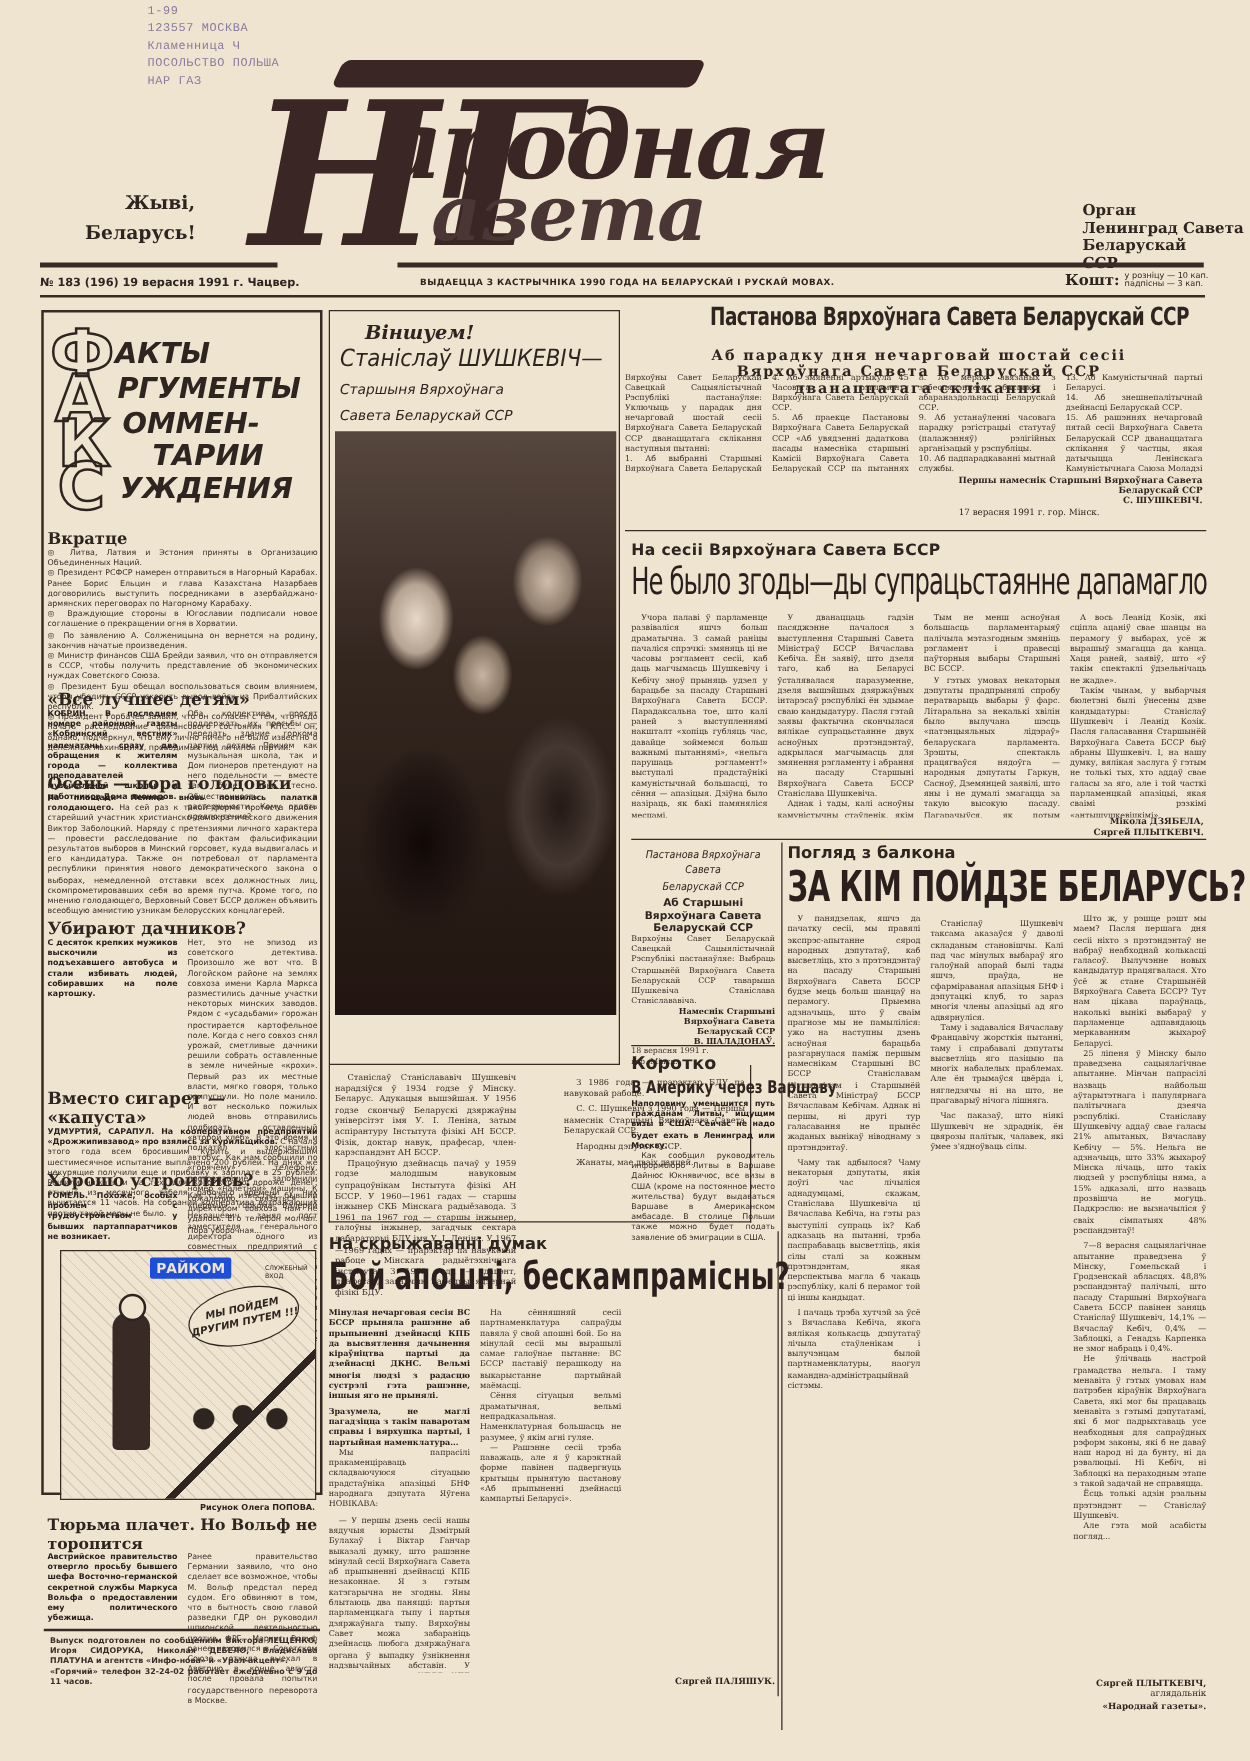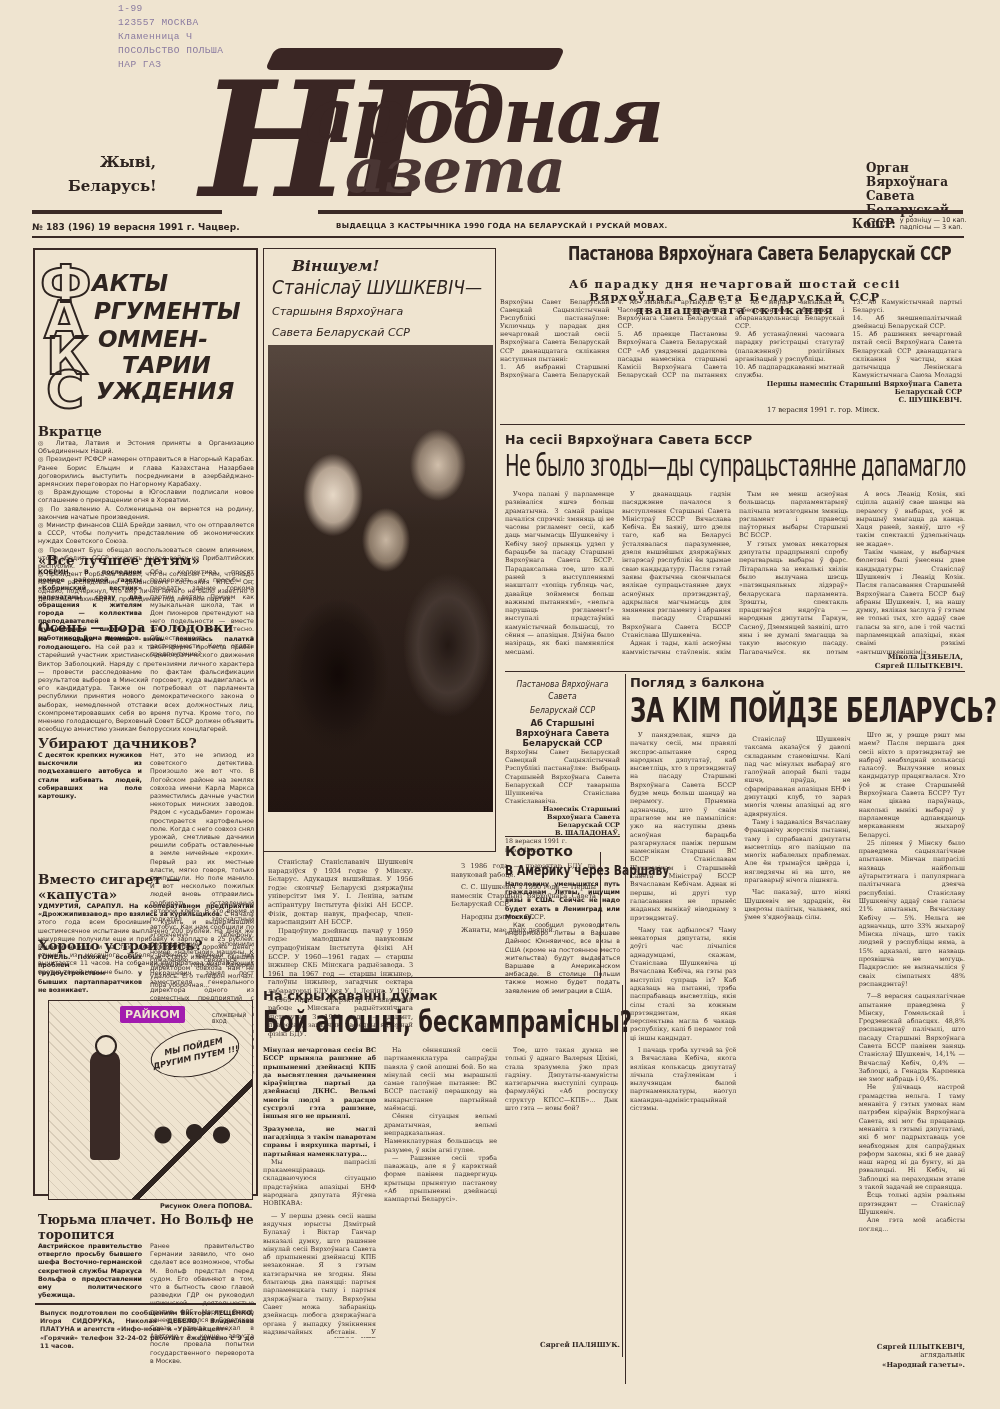--- a/index.html
+++ b/index.html
@@ -101,21 +101,21 @@
   .vline { width: 1px; background: #3a2a26; }
 
   .skryzh-kicker { left: 263px; top: 988px; font-weight: bold; font-size: 13px; font-family: "DejaVu Sans", sans-serif; }
   .boj-title { left: 263px; top: 1004px; font-family: "DejaVu Sans Condensed","DejaVu Sans", sans-serif; font-weight: bold; font-size: 30px; transform: scaleX(0.78); transform-origin: left; white-space: nowrap; color: #2a1f1c; }
   .boj-sign { left: 540px; top: 1340px; font-size: 7px; font-weight: bold; }
 
   .cartoon { left: 48px; top: 1000px; width: 205px; height: 200px; border: 1px solid #3a2a26; background:
     linear-gradient(135deg, transparent 0 70%, #2e2420 70% 72%, transparent 72%),
     repeating-linear-gradient(45deg, #efe4d0 0 6px, #d8ccb8 6px 7px);
   }
-  .raikom { left: 120px; top: 1006px; background: #a21caf; color: #efe4d0; font-family: "DejaVu Sans", sans-serif; font-weight: bold; font-size: 11px; padding: 2px 5px; border-radius: 2px; }
+  .raikom { left: 120px; top: 1006px; background: #1d4ed8; color: #efe4d0; font-family: "DejaVu Sans", sans-serif; font-weight: bold; font-size: 11px; padding: 2px 5px; border-radius: 2px; }
   .bubble { left: 150px; top: 1030px; width: 90px; height: 46px; border: 1px solid #2e2420; border-radius: 50%; background: #efe4d0; font-family: "DejaVu Sans", sans-serif; font-weight: bold; font-style: italic; font-size: 8px; text-align: center; line-height: 11px; padding-top: 10px; transform: rotate(-12deg); }
   .figure { left: 90px; top: 1050px; width: 30px; height: 110px; background: #3a2a26; border-radius: 12px 12px 4px 4px; }
   .figure-head { left: 95px; top: 1035px; width: 22px; height: 22px; border-radius: 50%; background: #efe4d0; border: 2px solid #2e2420; }
   .crowd { left: 145px; top: 1115px; width: 90px; height: 50px; background: radial-gradient(circle at 20% 40%, #2e2420 0 8px, transparent 9px), radial-gradient(circle at 55% 35%, #2e2420 0 8px, transparent 9px), radial-gradient(circle at 85% 40%, #2e2420 0 8px, transparent 9px); }
 </style>
 </head>
 <body>
 
 <div class="abs stamp">
   <div>1-99</div>
@@ -130,21 +130,21 @@
 <div class="abs logo-word1">ародная</div>
 <div class="abs logo-word2" style="left:345px;top:140px;">азета</div>
 
 <div class="abs motto">
   <div>Жыві,</div>
   <div style="margin-left:-20px;">Беларусь!</div>
 </div>
 
 <div class="abs organ">
   <div>Орган</div>
-  <div>Вярхоўнага Савета</div>
+  <div>Ленинград Савета</div>
   <div>Беларускай</div>
   <div>ССР</div>
 </div>
 
 <div class="abs rule-thick masthead-rule-l"></div>
 <div class="abs rule-thick masthead-rule-r"></div>
 <div class="abs issue-line">№ 183 (196) 19 верасня 1991 г. Чацвер.</div>
 <div class="abs since-line">ВЫДАЕЦЦА З КАСТРЫЧНІКА 1990 ГОДА НА БЕЛАРУСКАЙ І РУСКАЙ МОВАХ.</div>
 <div class="abs price">
   <span>Кошт:</span>
@@ -373,18 +373,15 @@
     <p><b>Мінулая нечарговая сесія ВС БССР прыняла рашэнне аб прыпыненні дзейнасці КПБ да высвятлення дачынення кіраўніцтва партыі да дзейнасці ДКНС. Вельмі многія людзі з радасцю сустрэлі гэта рашэнне, іншыя яго не прынялі.</b></p>
     <p style="margin-top:4px;"><b>Зразумела, не маглі пагадзіцца з такім паваротам справы і вярхушка партыі, і партыйная наменклатура...</b></p>
     <p style="text-indent:8px;">Мы папрасілі пракаменціраваць складваючуюся сітуацыю прадстаўніка апазіцыі БНФ народнага дэпутата Яўгена НОВІКАВА:</p>
     <p style="text-indent:8px;margin-top:4px;">— У першы дзень сесіі нашы вядучыя юрысты Дзмітрый Булахаў і Віктар Ганчар выказалі думку, што рашэнне мінулай сесіі Вярхоўнага Савета аб прыпыненні дзейнасці КПБ незаконнае. Я з гэтым катэгарычна не згодны. Яны блытаюць два паняцці: партыя парламенцкага тыпу і партыя дзяржаўнага тыпу. Вярхоўны Савет можа забараніць дзейнасць любога дзяржаўнага органа ў выпадку ўзнікнення надзвычайных абставін. У нашым выпадку КПСС—КПБ разглядалася як дзяржаўны орган, і Вярхоўны Савет правільна зрабіў, прыпыніўшы дзейнасць КПБ.</p>
   </div>
   <div>
     <p style="text-indent:8px;">На сённяшняй сесіі партнаменклатура сапраўды павяла ў свой апошні бой. Бо на мінулай сесіі мы вырашылі самае галоўнае пытанне: ВС БССР паставіў перашкоду на выкарыстанне партыйнай маёмасці.</p>
     <p style="text-indent:8px;">Сёння сітуацыя вельмі драматычная, вельмі непрадказальная. Наменклатурная большасць не разумее, ў якім агні гуляе.</p>
     <p style="text-indent:8px;">— Рашэнне сесіі трэба паважаць, але я ў карэктнай форме павінен падвергнуць крытыцы прынятую пастанову «Аб прыпыненні дзейнасці кампартыі Беларусі».</p>
   </div>
-  <div>
-    <p style="text-indent:8px;">Тое, што такая думка не толькі ў аднаго Валерыя Ціхіні, стала зразумела ўжо праз гадзіну. Дэпутаты-камуністы катэгарычна выступілі супраць фармулёўкі «Аб роспуску структур КПСС—КПБ»... Дык што гэта — новы бой?</p>
-  </div>
 </div>
 <div class="abs boj-sign">Сяргей ПАЛЯШУК.</div>
 <div class="abs vline" style="left:622px;top:985px;height:372px;"></div>
 
 </body></html>

